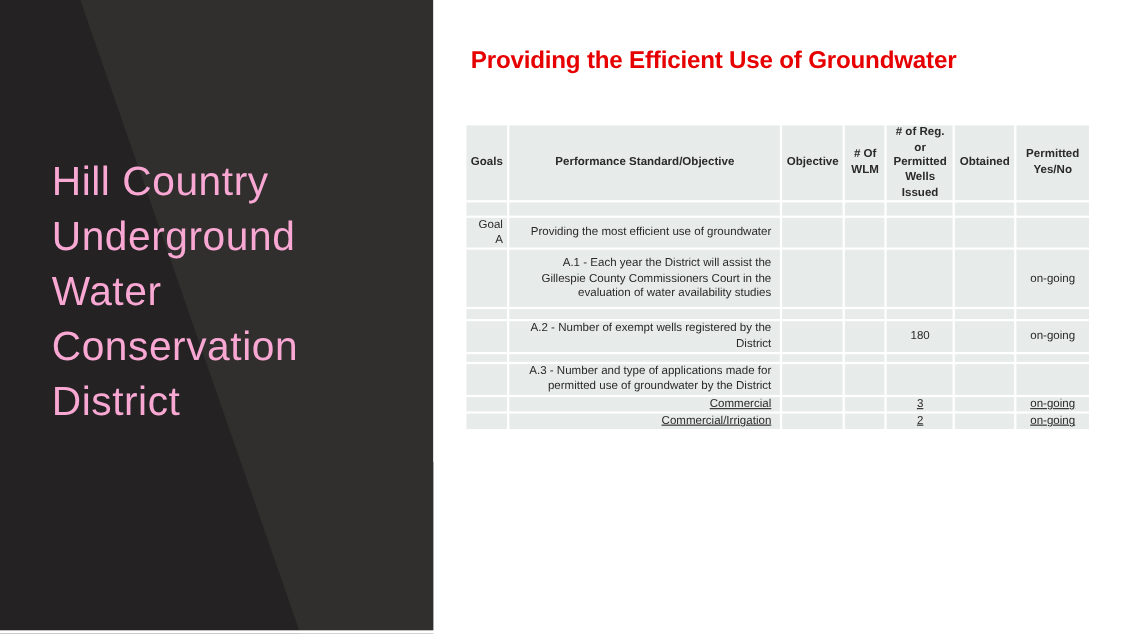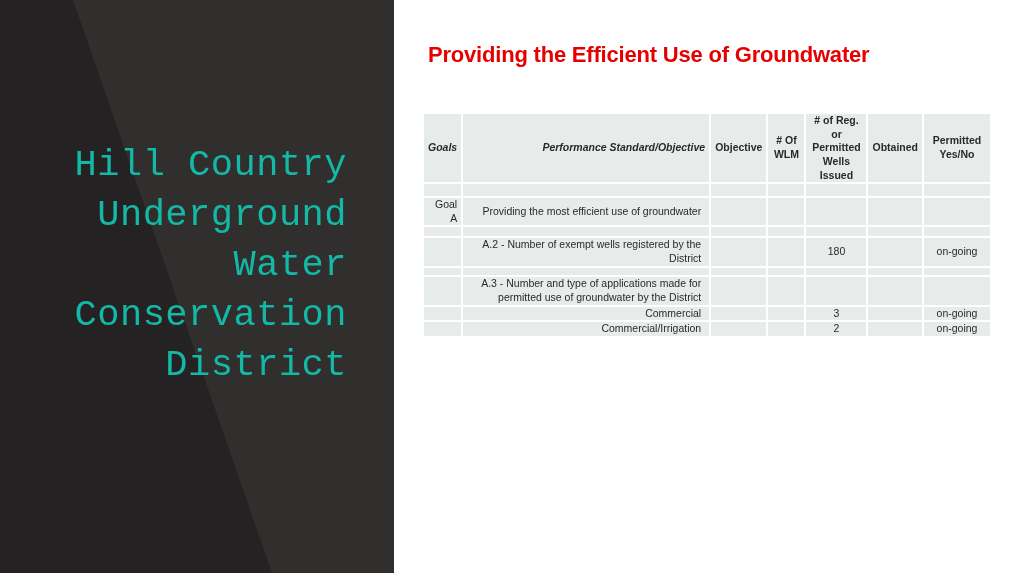--- a/index.html
+++ b/index.html
@@ -25,25 +25,24 @@
     background: var(--sidebar-light);
   }
   .sidebar-diag {
     position: absolute; left: 0; top: 0;
     width: 394px; height: 576px;
     background: var(--sidebar-dark);
     clip-path: polygon(0 0, 73px 0, 273px 576px, 0 576px);
   }
   .sidebar-title {
     position: absolute; left: 47px; top: 140px; width: 300px;
-    text-align: right;
-    color: #14b8a6;
+    text-align: left;
+    color: #f9a8d4;
     font-size: 37px; line-height: 50px; font-weight: 300;
     letter-spacing: 0.5px;
-    font-family: Liberation Mono, monospace;
   }
   .bottom-edge {
     position: absolute; left: 0; bottom: 0;
     width: 1024px; height: 3px; background: #ffffff;
   }
 
   
   .content {
     position: absolute; left: 394px; top: 0;
     width: 630px; height: 420px; background: #ffffff;
@@ -66,33 +65,33 @@
     background: var(--cell-bg);
     color: var(--table-text);
     font-size: 10.5px; line-height: 1.3;
     vertical-align: middle;
     padding: 0 4px;
     overflow: hidden;
   }
   table.perf th {
     font-weight: bold; height: 63px; text-align: center;
   }
-  table.perf th:nth-child(-n+2) { text-align: right; font-style: italic; }
+  table.perf th:nth-child(-n+2) { text-align: center; }
   table.perf td { text-align: center; }
   table.perf td:nth-child(1) { text-align: right; padding-left: 3px; }
   table.perf td:nth-child(2) { text-align: right; padding-left: 6px; padding-right: 8px; }
 
   tr.row-spacer  td { height: 12px; }
   tr.row-goal    td { height: 16px; }
   tr.row-tall3   td { height: 52px; }
   tr.row-spacer2 td { height: 9px; }
   tr.row-tall2   td { height: 26px; }
   tr.row-spacer3 td { height: 7px; }
   tr.row-tall2b  td { height: 28px; }
-  tr.row-item    td { height: 13px; }
+  tr.row-item    td { height: 13px; text-decoration: underline; }
   tr.row-item    td:nth-child(2) { padding-left: 24px; }
 </style>
 </head>
 <body>
 
 <div class="sidebar">
   <div class="sidebar-diag"></div>
   <div class="sidebar-title">Hill Country Underground Water Conservation District</div>
 </div>
 
@@ -132,20 +131,29 @@
         </tr>
         <tr class="row-goal">
           <td>Goal A</td>
           <td>Providing the most efficient use of groundwater</td>
           <td></td>
           <td></td>
           <td></td>
           <td></td>
           <td></td>
         </tr>
+        <tr class="row-tall3">
+          <td></td>
+          <td>A.1 - Each year the District will assist the Gillespie County Commissioners Court in the evaluation of water availability studies</td>
+          <td></td>
+          <td></td>
+          <td></td>
+          <td></td>
+          <td>on-going</td>
+        </tr>
         <tr class="row-spacer2">
           <td></td>
           <td></td>
           <td></td>
           <td></td>
           <td></td>
           <td></td>
           <td></td>
         </tr>
         <tr class="row-tall2">

